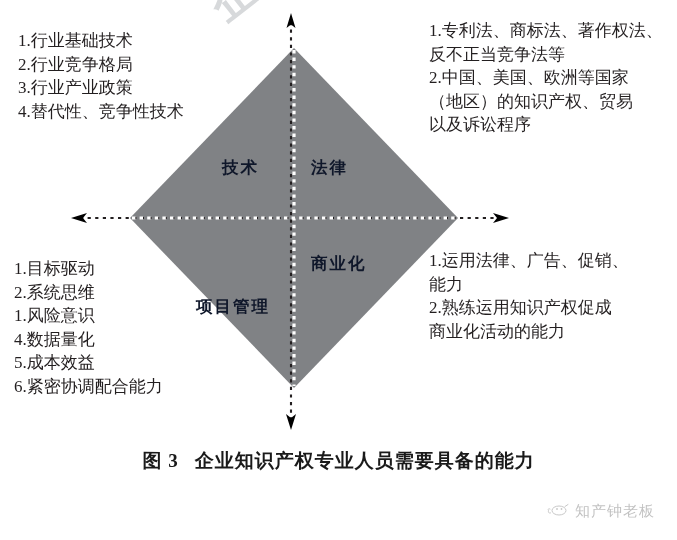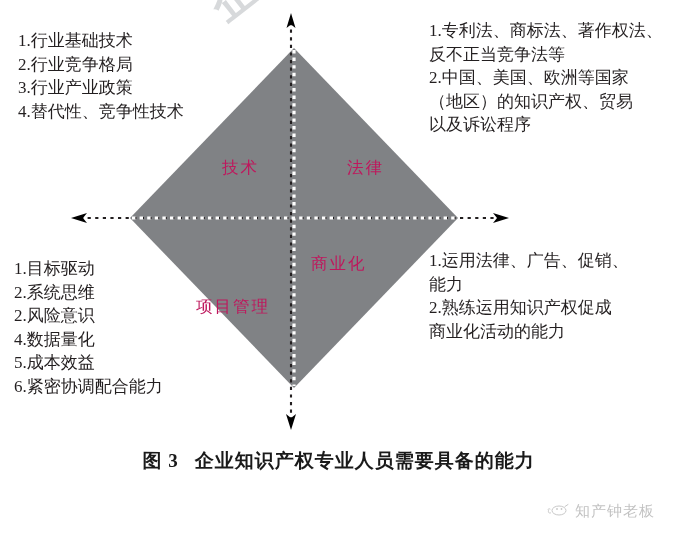--- a/index.html
+++ b/index.html
@@ -44,29 +44,30 @@
   }
   .diagram svg {
     position: absolute;
     left: 0;
     top: 0;
   }
 
   
   .quad-label {
     position: absolute;
-    color: #be185d;
+    color: #0f172a;
     font-size: 16.5px;
     font-family: "Liberation Serif", "DejaVu Serif", serif;
     letter-spacing: 2px;
     white-space: nowrap;
     line-height: 1;
+    font-weight: bold;
   }
   .quad-tech  { left: 222px; top: 160px; }
-  .quad-law   { left: 311px; top: 160px; margin-left: 36px; }
+  .quad-law   { left: 311px; top: 160px; }
   .quad-pm    { left: 196px; top: 256px; margin-top: 43px; }
   .quad-comm  { left: 311px; top: 256px; }
 
   
   .text-block {
     position: absolute;
     color: #231f20;
     font-size: 17px;
     line-height: 23.5px;
     font-family: "Liberation Serif", "DejaVu Serif", serif;
@@ -169,21 +170,21 @@
     <span class="ln">1.专利法、商标法、著作权法、</span>
     <span class="ln">反不正当竞争法等</span>
     <span class="ln">2.中国、美国、欧洲等国家</span>
     <span class="ln">（地区）的知识产权、贸易</span>
     <span class="ln">以及诉讼程序</span>
   </div>
 
   <div class="text-block block-bl">
     <span class="ln">1.目标驱动</span>
     <span class="ln">2.系统思维</span>
-    <span class="ln">2.风险意识</span>
+    <span class="ln">1.风险意识</span>
     <span class="ln">4.数据量化</span>
     <span class="ln">5.成本效益</span>
     <span class="ln">6.紧密协调配合能力</span>
   </div>
 
   <div class="text-block block-br">
     <span class="ln">1.运用法律、广告、促销、</span>
     <span class="ln">能力</span>
     <span class="ln">2.熟练运用知识产权促成</span>
     <span class="ln">商业化活动的能力</span>

